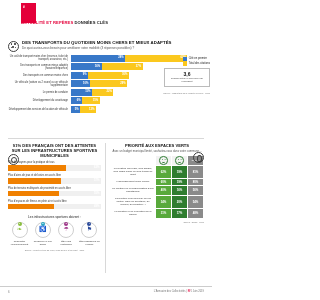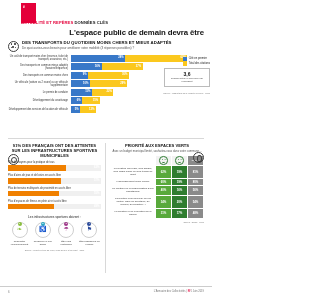--- a/index.html
+++ b/index.html
@@ -100,21 +100,20 @@
 
 <div class="page">
 
   <div class="hdr-block">
     <span>#</span>
   </div>
   <div class="hdr-kicker">
     <span class="pink">ACTUALITÉ ET REPÈRES</span>
     <span class="dark">DONNÉES CLÉS</span>
   </div>
-  <div class="hdr-title">L'espace public de demain devra être</div>
 
   <div class="s1">
     <div class="sec-head">
       <div class="sec-ico">
         <i style="left:1.6px;top:1.6px;width:1.6px;height:1.6px;"></i>
         <i style="left:5.2px;top:1.6px;width:1.6px;height:1.6px;"></i>
         <i style="left:3.4px;top:4.6px;width:1.6px;height:1.6px;"></i>
         <i style="left:1.6px;top:5.6px;width:1.3px;height:1.3px;"></i>
         <i style="left:5.6px;top:5.6px;width:1.3px;height:1.3px;"></i>
       </div>

